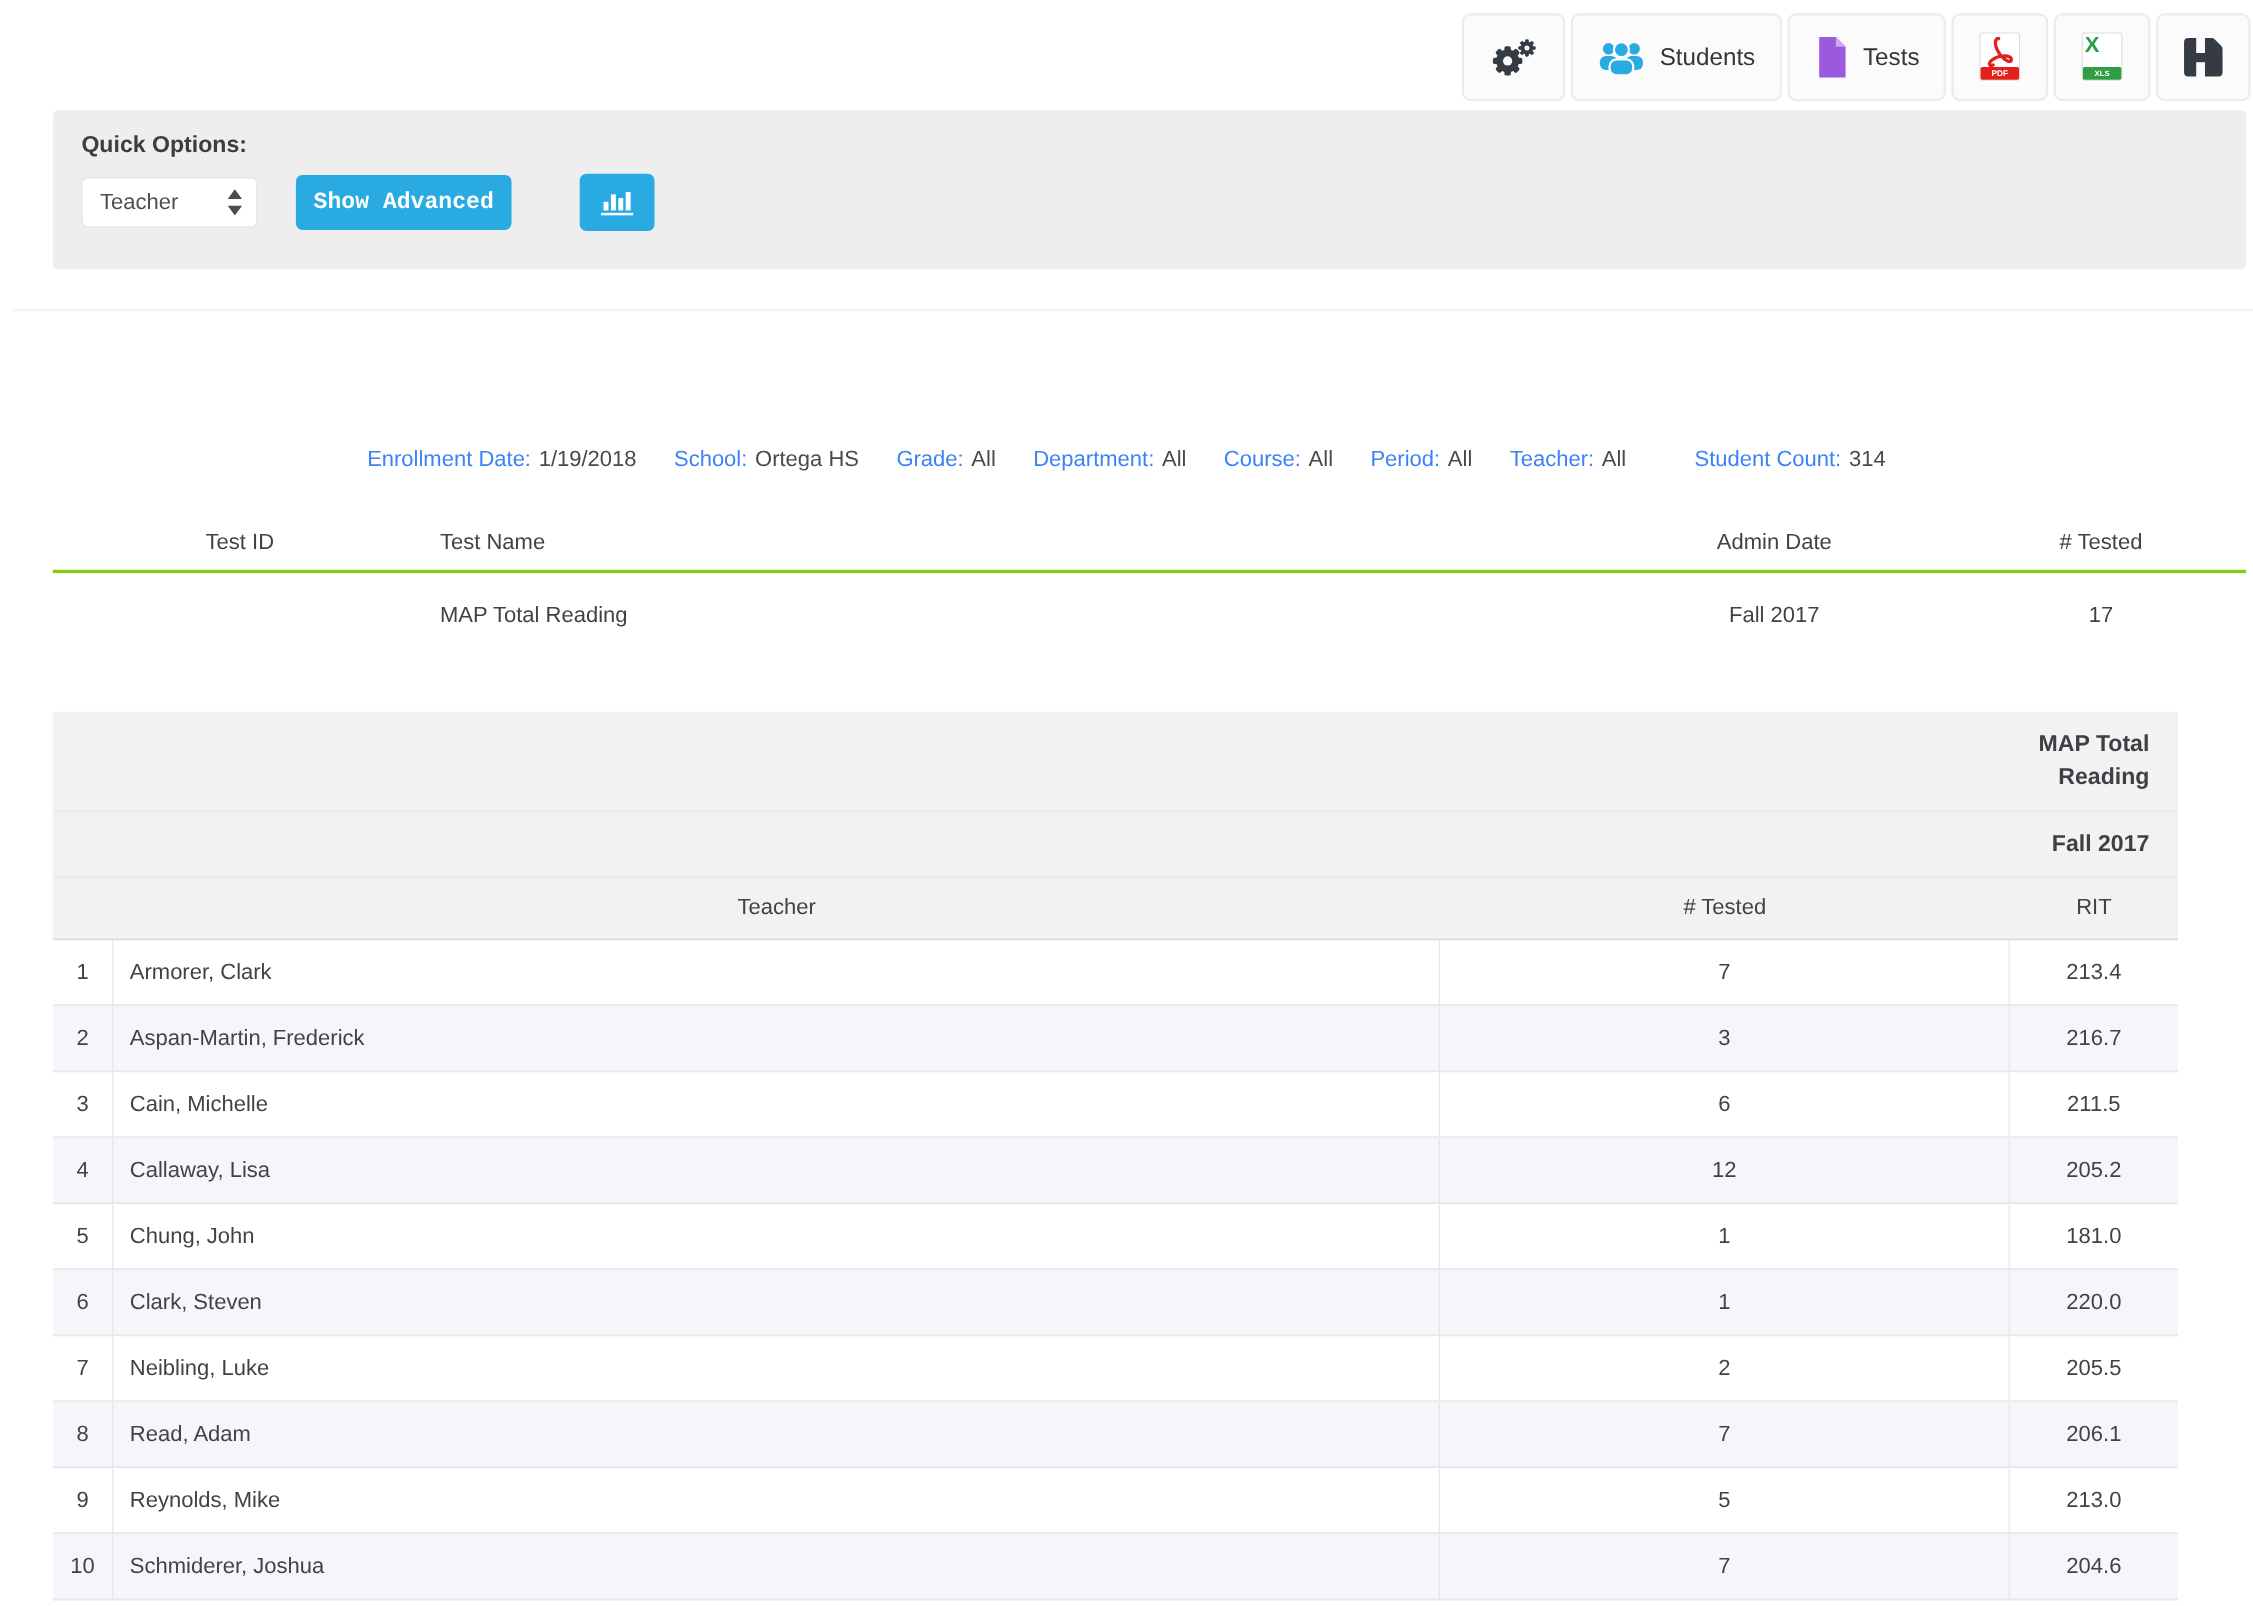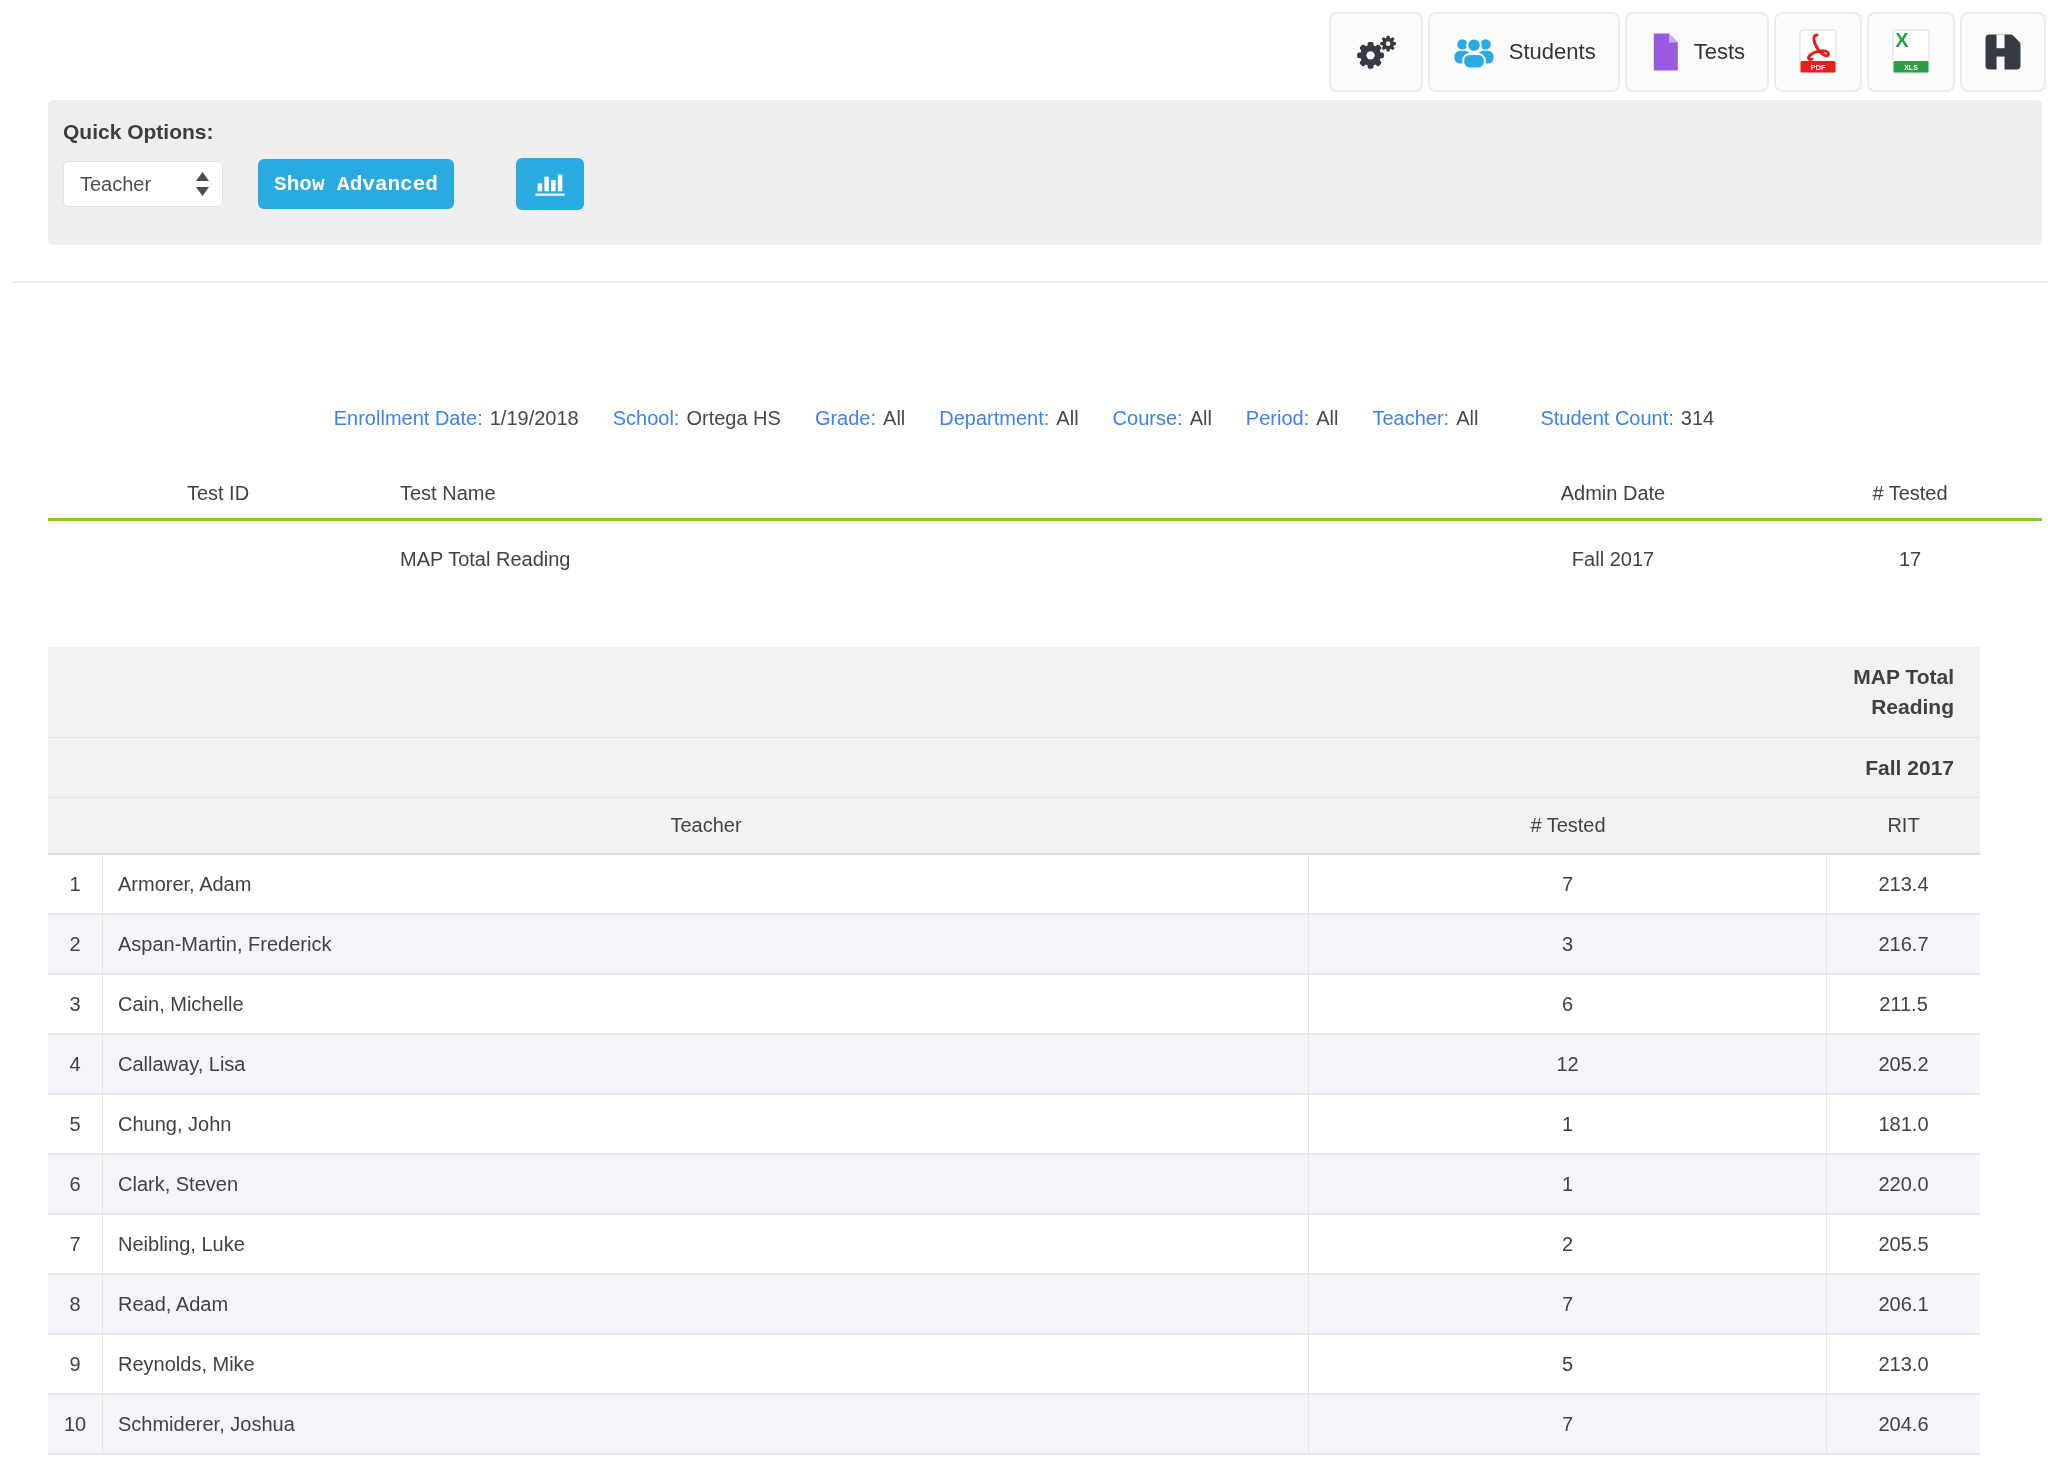--- a/index.html
+++ b/index.html
@@ -12,21 +12,21 @@
   .page-title { font-size: 40px; font-weight: bold; color: #1e6fe0; letter-spacing: -0.5px; cursor: pointer; }
   .crumb-current { font-size: 35px; font-weight: bold; color: #29b1e6; }
 
   .toolbar { position: absolute; right: 2px; top: 12px; height: 80px; display: flex; gap: 5px; }
   .tb-btn { height: 80px; border: 2px solid #ececec; border-radius: 8px; background: #fbfbfb;
     display: flex; align-items: center; justify-content: center; gap: 13px; padding: 0 22px; cursor: pointer; }
   .tb-label { font-size: 22px; color: #333639; }
 
   
   .quick-options { margin: 0 6px 0 48px; height: 145px; background: #eeeeee; border-radius: 5px;
-    padding: 20px 15px; }
+    padding: 20px 26px; }
   .qo-label { font-size: 21px; font-weight: bold; color: #3b3d40; }
   .qo-row { margin-top: 14px; display: flex; align-items: center; }
   .qo-select { width: 160px; height: 46px; background: #ffffff; border: 1px solid #e2e2e2; border-radius: 6px;
     display: flex; align-items: center; justify-content: space-between; padding: 0 12px 0 16px; cursor: pointer; }
   .qo-select-value { font-size: 20px; color: #4a4e52; }
   .btn-advanced { margin-left: 35px; width: 196px; height: 50px; background: #29abe2; border: none; border-radius: 6px;
     color: #ffffff; font-size: 21px; font-weight: bold; font-family: Liberation Mono, monospace; cursor: pointer; }
   .btn-chart { margin-left: 62px; width: 68px; height: 52px; background: #29abe2; border: none; border-radius: 6px;
     display: flex; align-items: center; justify-content: center; cursor: pointer; }
 
@@ -230,21 +230,21 @@
     <div class="rt-term-header">Fall 2017</div>
     <div class="rt-cols">
       <span class="c-num"></span>
       <span class="c-teacher">Teacher</span>
       <span class="c-tested"># Tested</span>
       <span class="c-rit">RIT</span>
     </div>
 
     <div class="rt-row">
       <span class="c-num">1</span>
-      <span class="c-teacher">Armorer, Adam</span>
+      <span class="c-teacher">Armorer, Clark</span>
       <span class="c-tested">7</span>
       <span class="c-rit">213.4</span>
     </div>
     <div class="rt-row striped">
       <span class="c-num">2</span>
       <span class="c-teacher">Aspan-Martin, Frederick</span>
       <span class="c-tested">3</span>
       <span class="c-rit">216.7</span>
     </div>
     <div class="rt-row">

